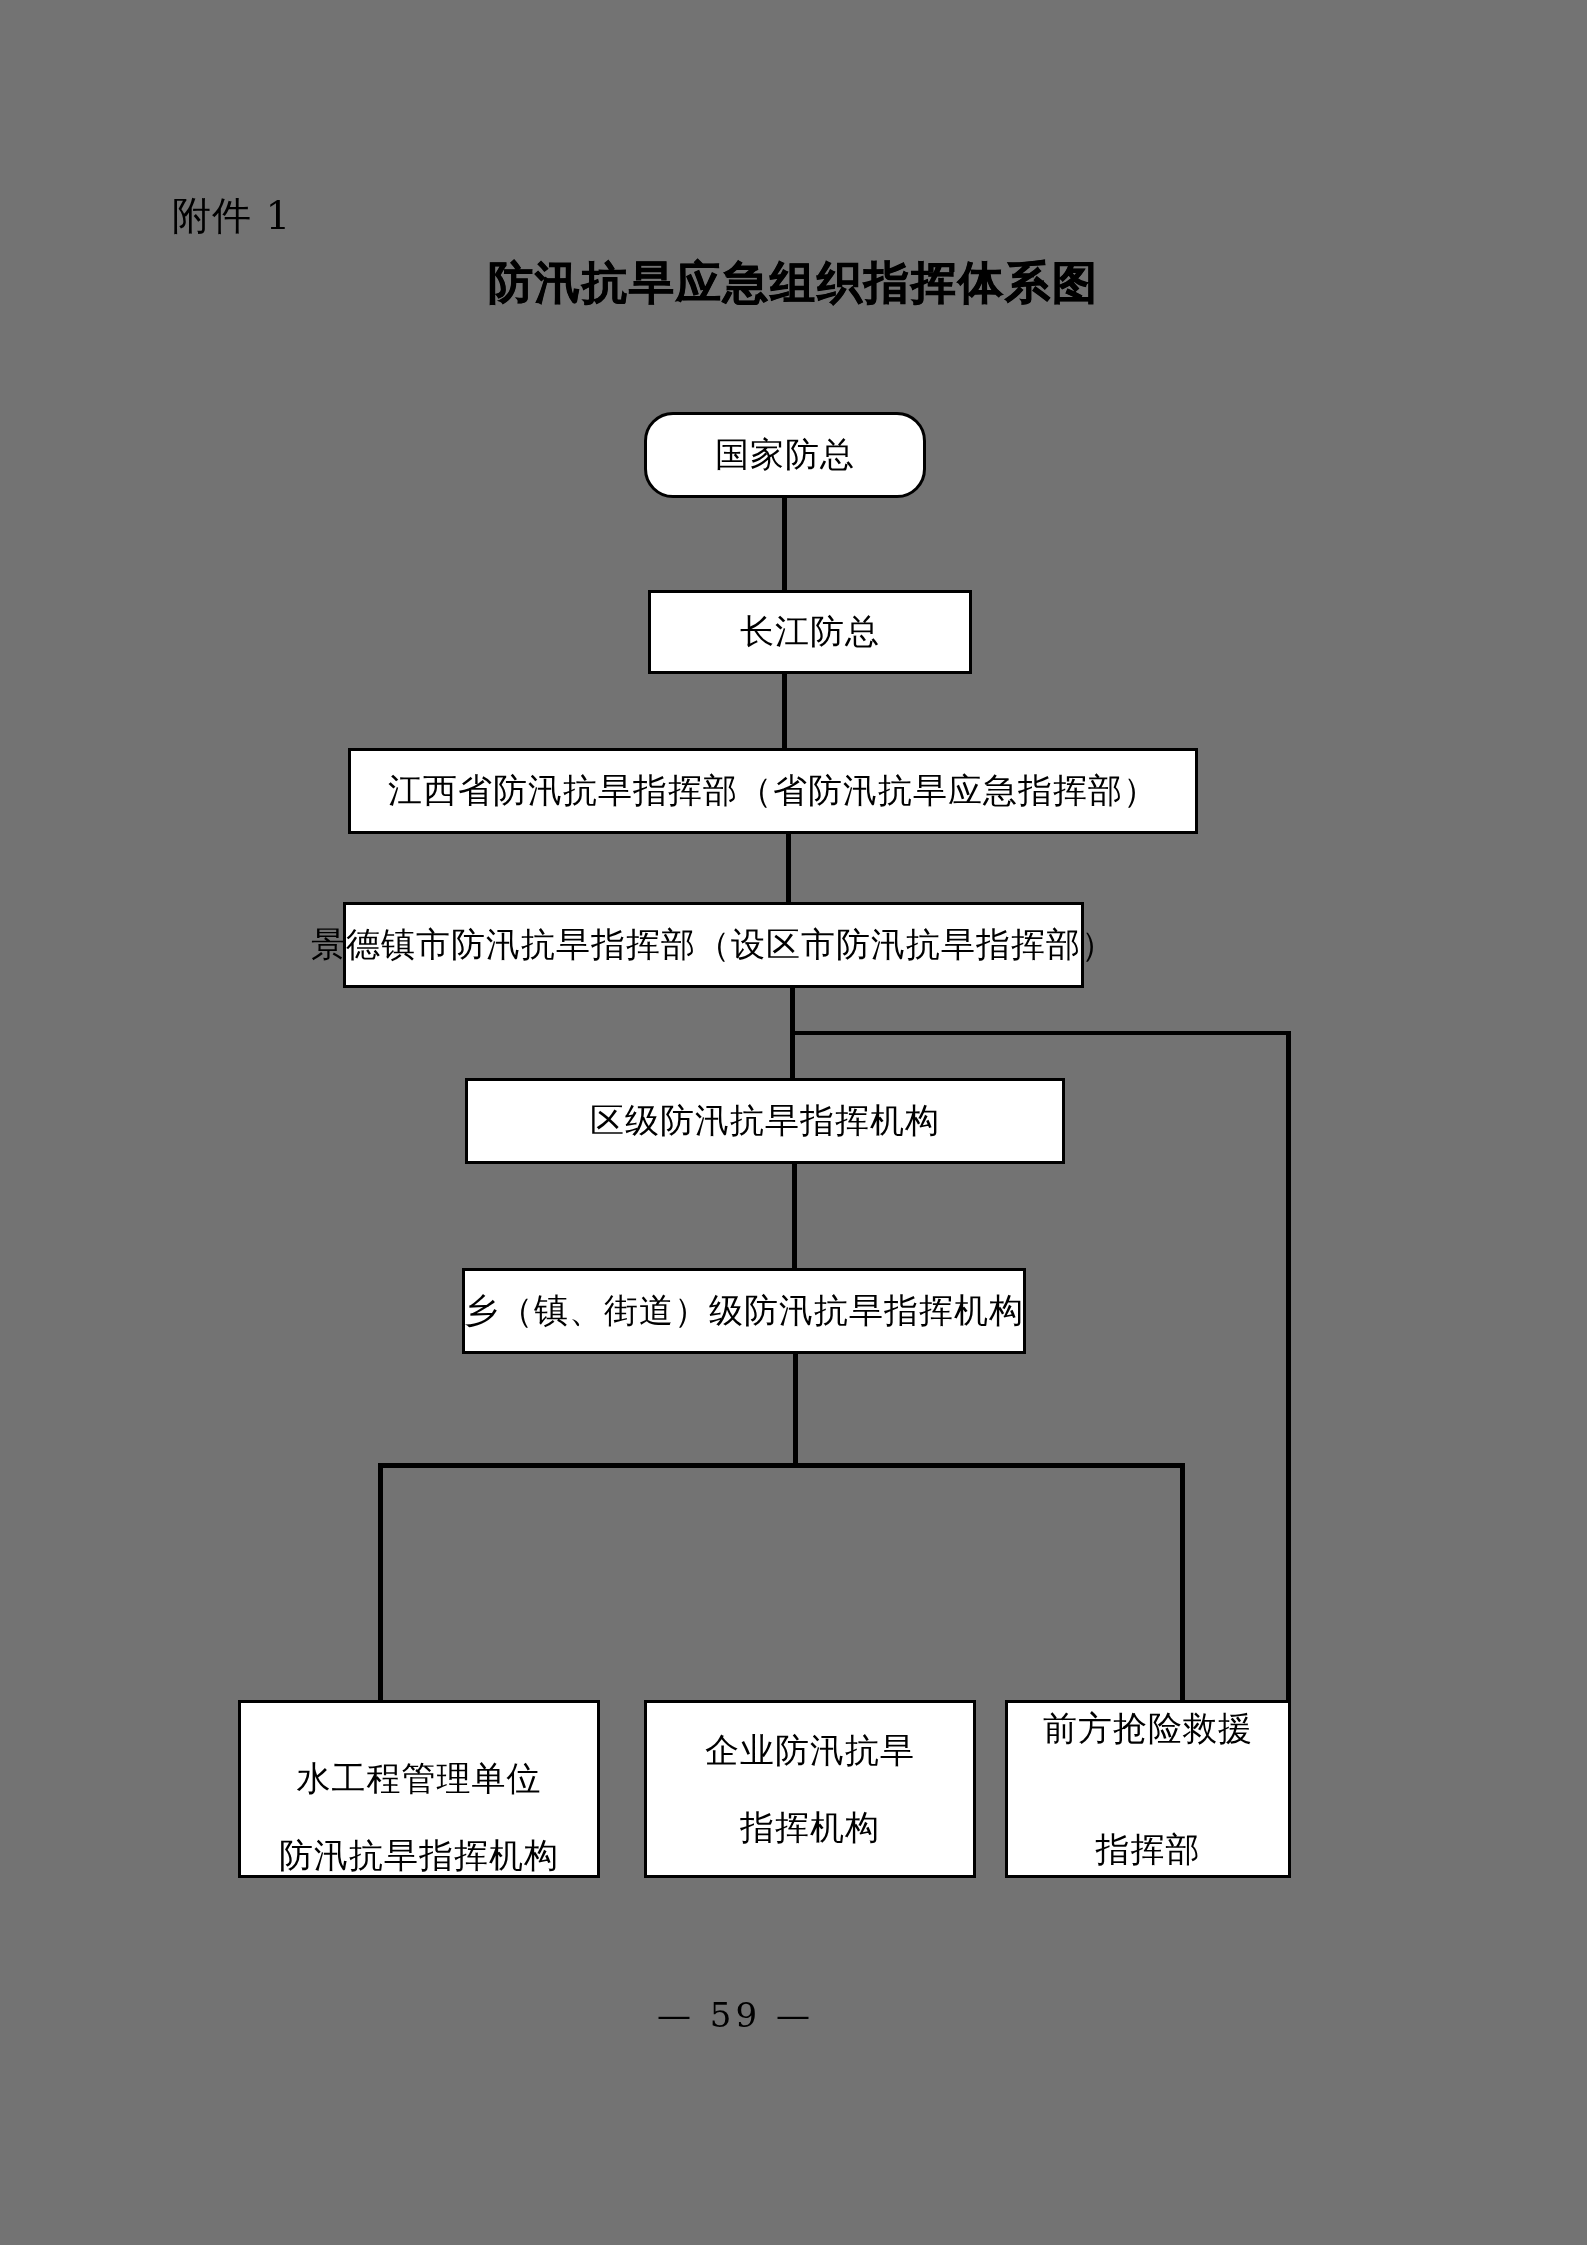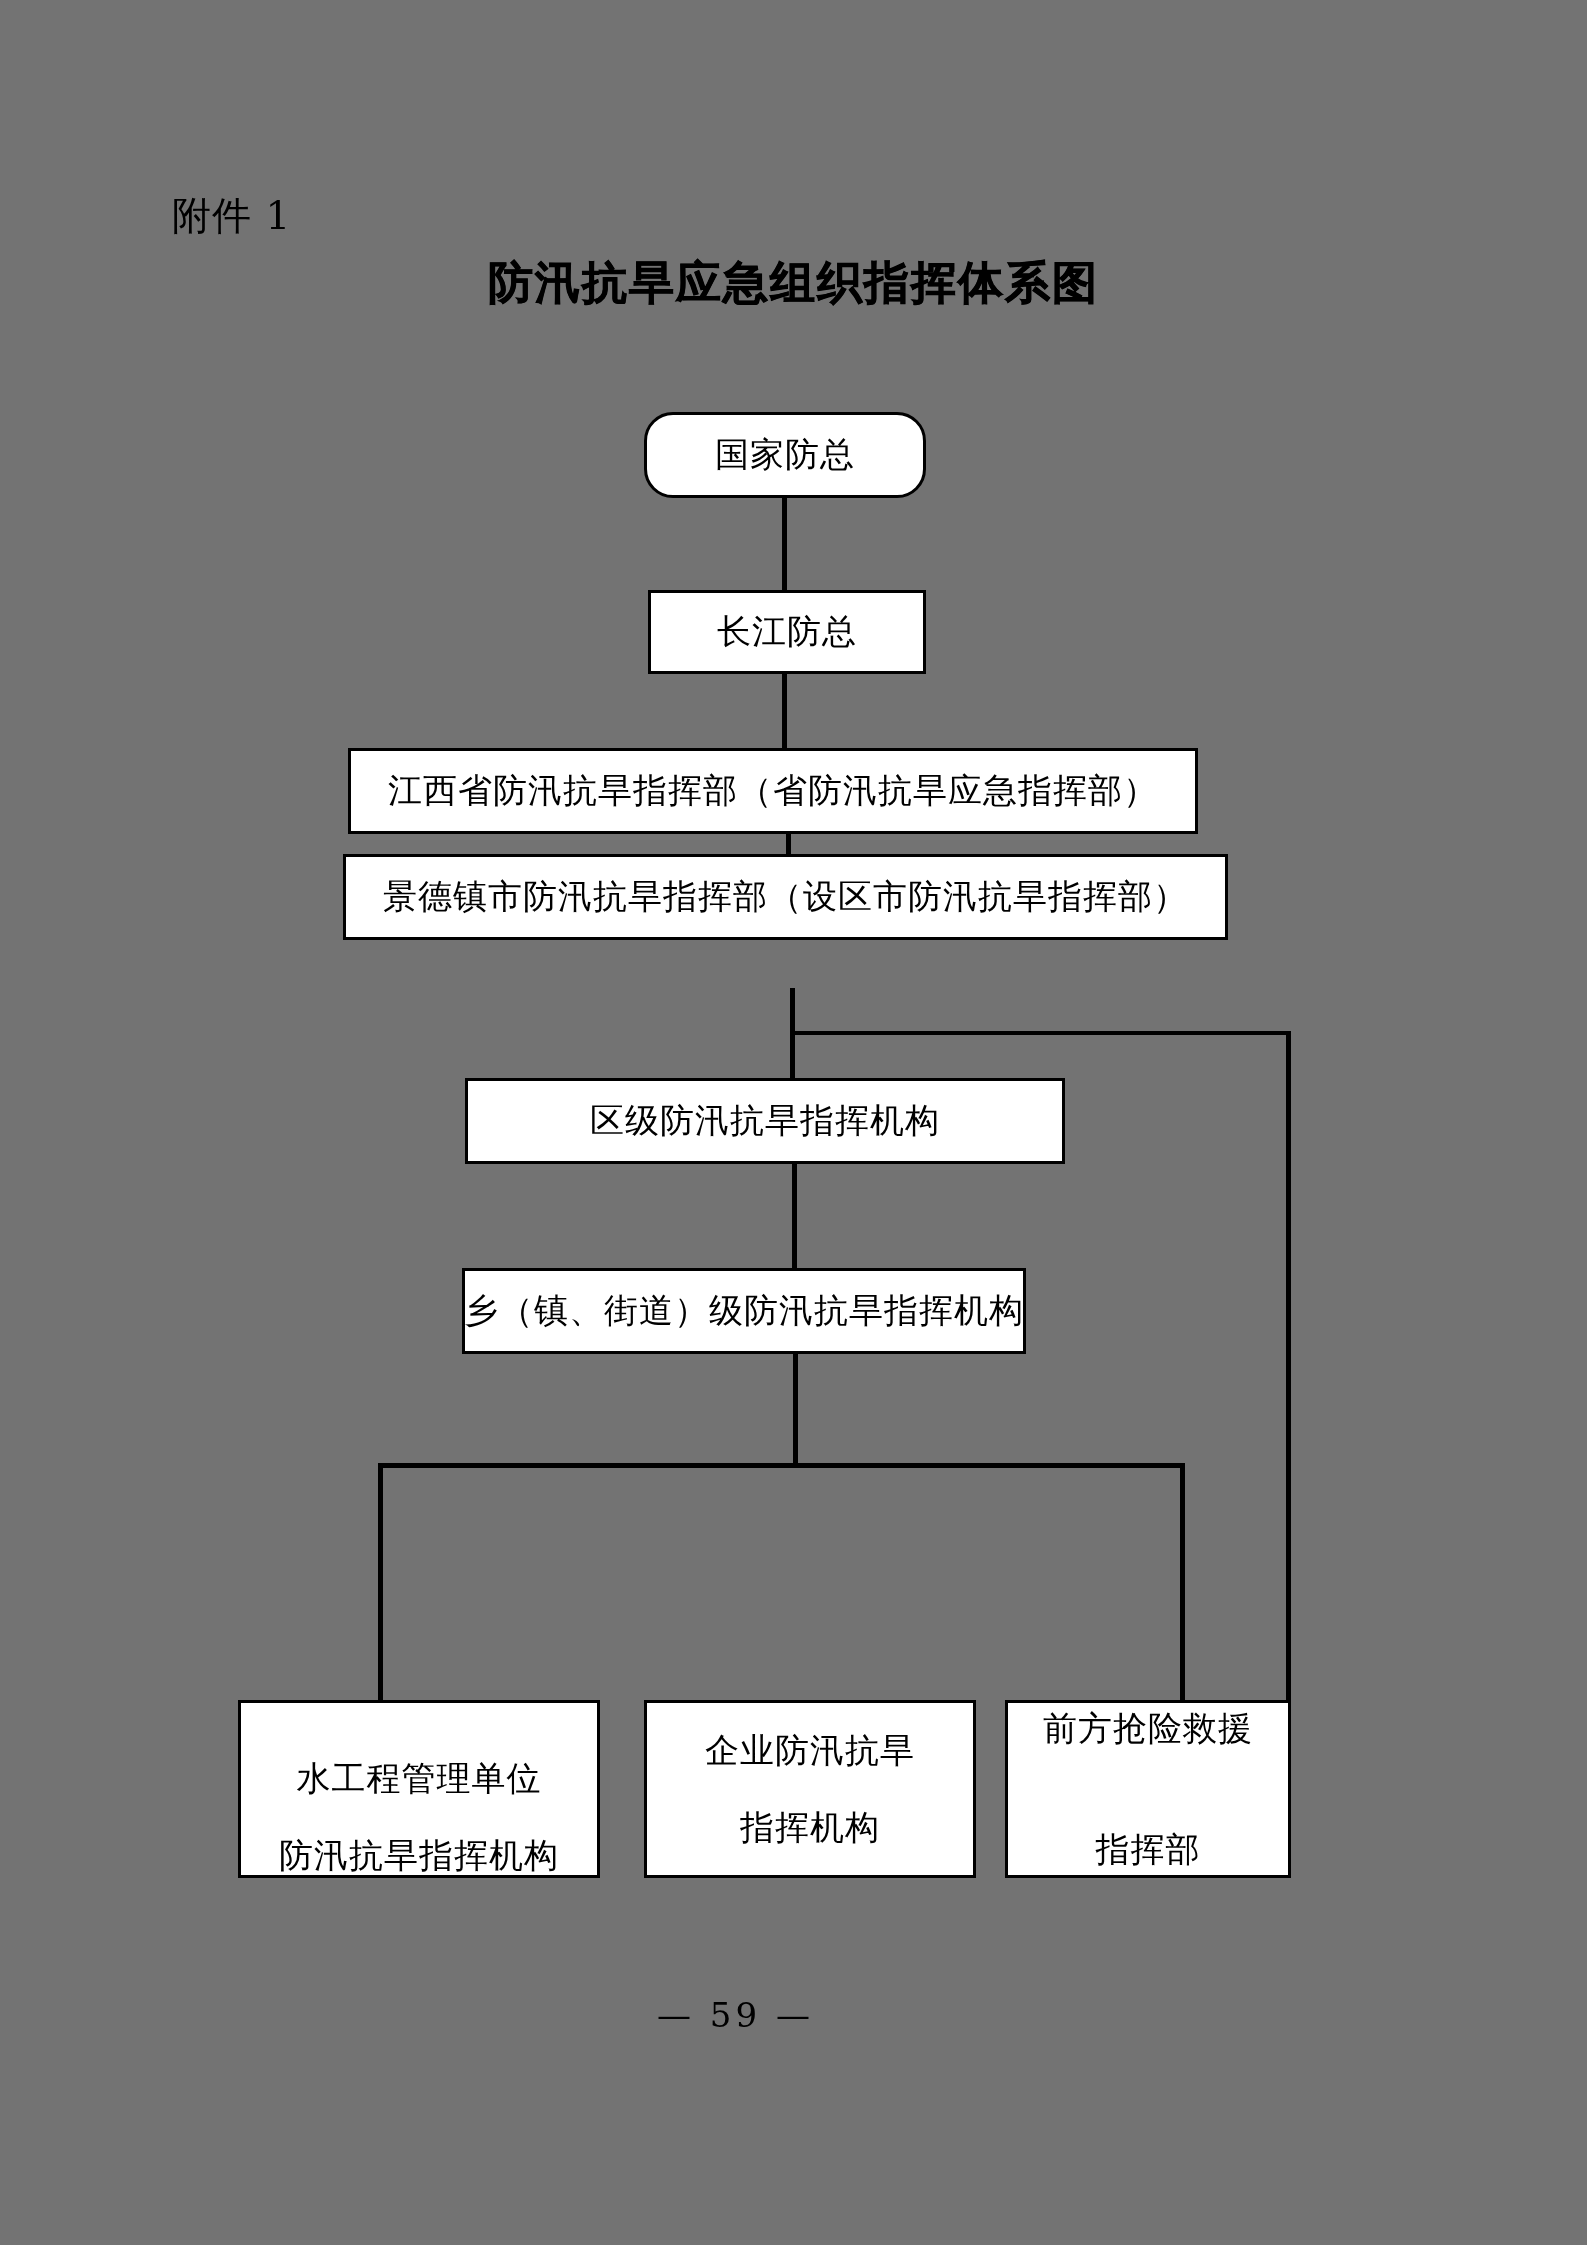--- a/index.html
+++ b/index.html
@@ -126,29 +126,29 @@
     <div class="edge" style="left:378px; top:1463px; width:807px; height:5px;"></div>
 
     <div class="edge" style="left:378px; top:1463px; width:5px; height:239px;"></div>
 
     <div class="edge" style="left:1180px; top:1463px; width:5px; height:239px;"></div>
 
     <div class="node" style="left:644px; top:412px; width:282px; height:86px;border-radius:29px;">
       <span>国家防总</span>
     </div>
 
-    <div class="node" style="left:648px; top:590px; width:278px; height:84px;">
+    <div class="node" style="left:648px; top:590px; width:324px; height:84px;">
       <span>长江防总</span>
     </div>
 
     <div class="node" style="left:348px; top:748px; width:850px; height:86px;">
       <span>江西省防汛抗旱指挥部（省防汛抗旱应急指挥部）</span>
     </div>
 
-    <div class="node" style="left:343px; top:854px; width:885px; height:86px;">
+    <div class="node" style="left:343px; top:902px; width:741px; height:86px;">
       <span>景德镇市防汛抗旱指挥部（设区市防汛抗旱指挥部）</span>
     </div>
 
     <div class="node" style="left:465px; top:1078px; width:600px; height:86px;">
       <span>区级防汛抗旱指挥机构</span>
     </div>
 
     <div class="node" style="left:462px; top:1268px; width:564px; height:86px;">
       <span>乡（镇、街道）级防汛抗旱指挥机构</span>
     </div>

